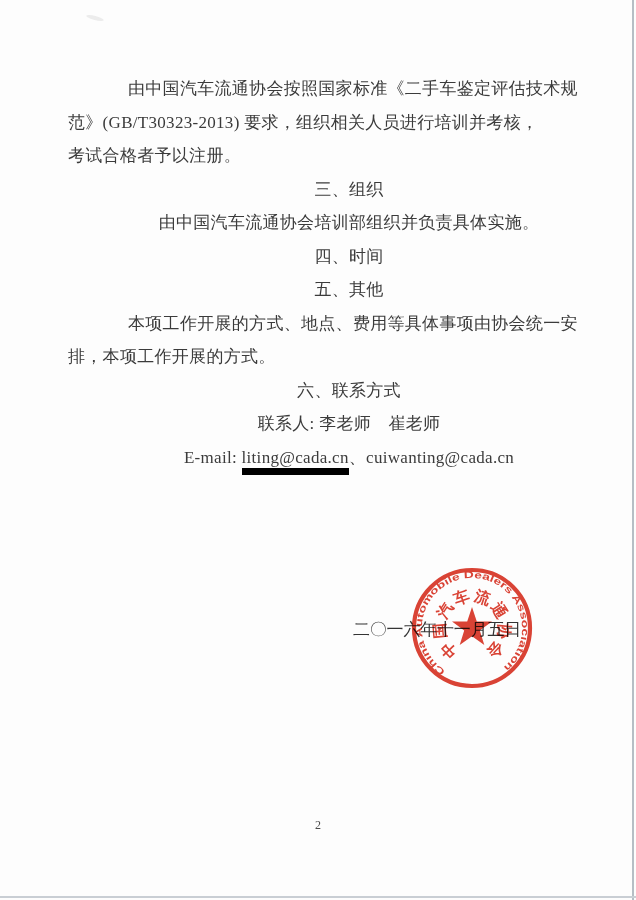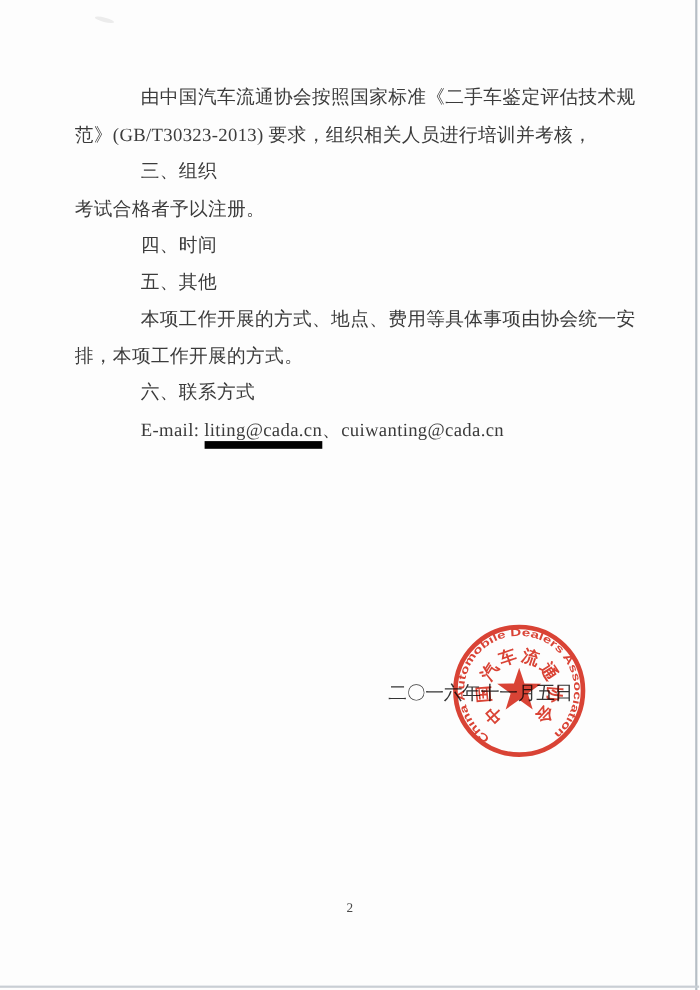--- a/index.html
+++ b/index.html
@@ -11,21 +11,21 @@
   .edge-right{position:absolute;right:2px;top:0;width:2px;height:900px;background:#b6bec5;}
   .edge-bottom{position:absolute;left:0;bottom:2px;width:636px;height:2px;background:#c9ced4;}
   .smudge-topleft{position:absolute;left:86px;top:16px;width:18px;height:4px;background:#ececec;
     border-radius:50%;transform:rotate(14deg);}
   
   .content{
     position:absolute;left:68px;top:72px;width:502px;
     font-size:17px;line-height:33.5px;color:#3b3b3b;letter-spacing:.3px;
   }
   .line{white-space:nowrap;}
-  .indent{text-indent:60px;}
+  .indent{text-indent:60px;text-align:center;}
   .email-underline{border-bottom:7px solid #000000;padding-bottom:1px;}
   
   .issue-date{
     position:absolute;left:353px;top:618px;z-index:2;
     font-size:17px;color:#343434;letter-spacing:-.2px;white-space:nowrap;
   }
   
   .stamp{
     position:absolute;left:392px;top:548px;z-index:3;
     mix-blend-mode:multiply;opacity:.93;
@@ -47,27 +47,29 @@
 </head>
 <body>
 
 <div class="page">
 
   <div class="smudge-topleft"></div>
 
   <div class="content">
     <div class="line indent">由中国汽车流通协会按照国家标准《二手车鉴定评估技术规</div>
     <div class="line">范》(GB/T30323-2013) 要求，组织相关人员进行培训并考核，</div>
+    <div class="line">考试合格者予以注册。</div>
     <div class="line indent">三、组织</div>
-    <div class="line">考试合格者予以注册。</div>
+    <div class="line indent">由中国汽车流通协会培训部组织并负责具体实施。</div>
     <div class="line indent">四、时间</div>
     <div class="line indent">五、其他</div>
     <div class="line indent">本项工作开展的方式、地点、费用等具体事项由协会统一安</div>
     <div class="line">排，本项工作开展的方式。</div>
     <div class="line indent">六、联系方式</div>
+    <div class="line indent">联系人: 李老师　崔老师</div>
     <div class="line indent">
       <span>E-mail: </span><span class="email-underline">liting@cada.cn</span><span>、</span><span>cuiwanting@cada.cn</span>
     </div>
   </div>
 
   <div class="issue-date">二〇一六年十一月五日</div>
 
   <svg class="stamp" width="160" height="160" viewBox="0 0 160 160">
     <circle cx="80" cy="80" r="58" fill="none" stroke="#d93425" stroke-width="4.2"></circle>
     <path id="seal-arc" d="M 53.5 122.4 A 50 50 0 1 1 106.5 122.4" fill="none"></path>

